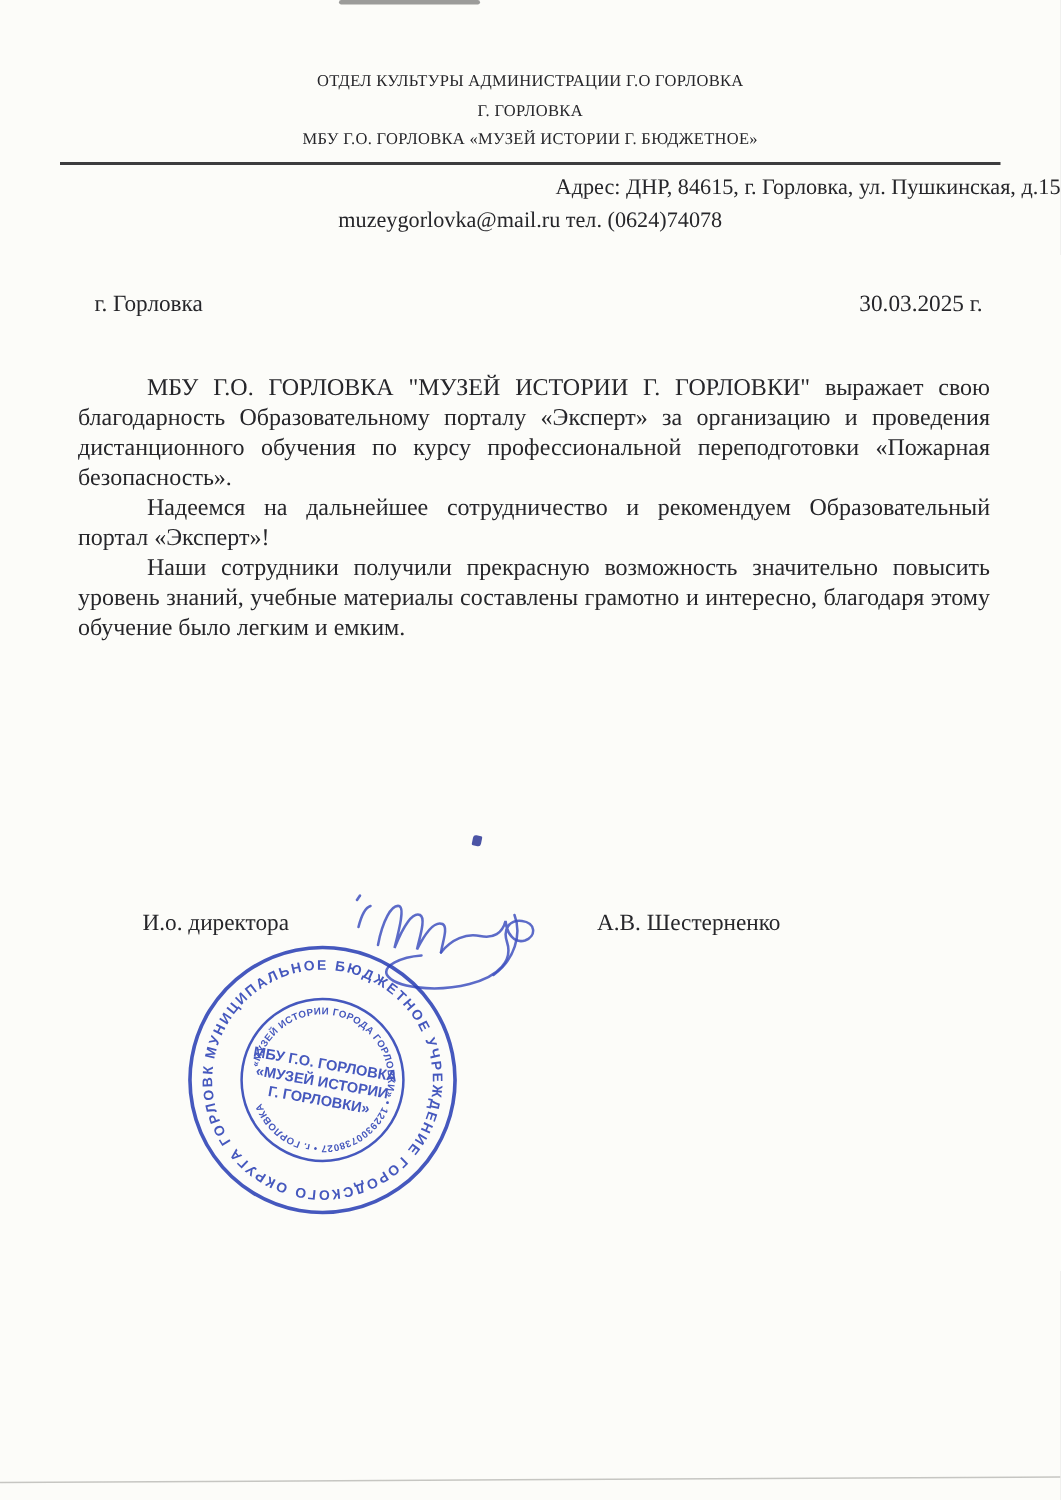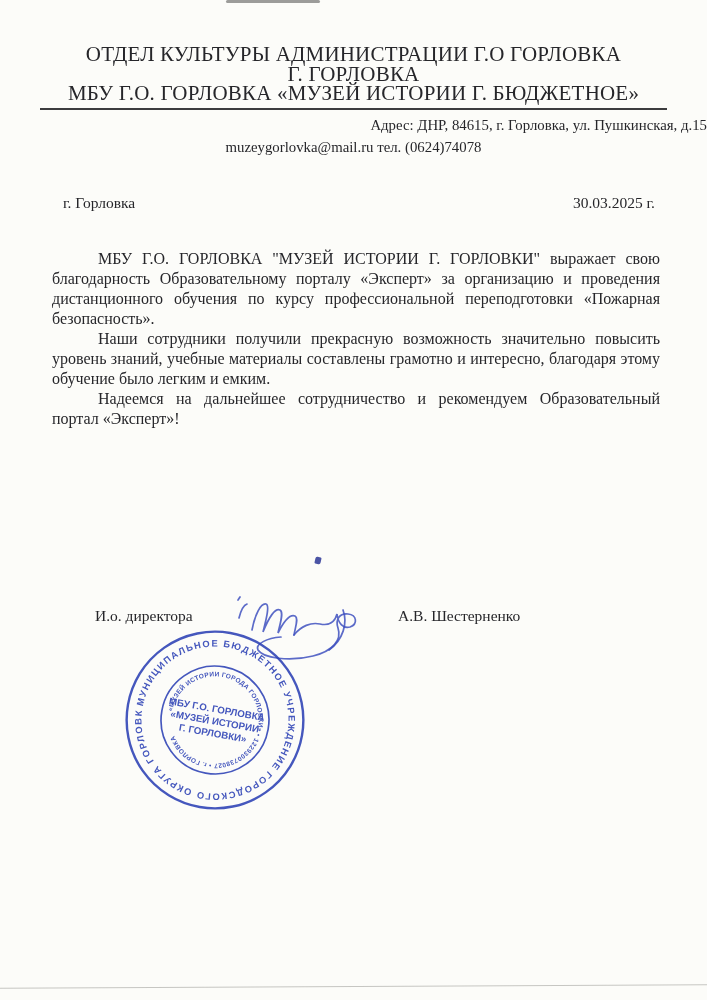--- a/index.html
+++ b/index.html
@@ -8,21 +8,21 @@
     background:#fcfcf9; overflow:hidden;
     font-family:"Liberation Serif","DejaVu Serif",serif;
     color:#26262a;
   }
   
   .scan-smudge-top { position:absolute; left:226px; top:0; width:94px; height:3px;
     background:#4c4c4c; opacity:.55; border-radius:2px; }
   .scan-edge-bottom { position:absolute; left:-6px; right:-6px; bottom:13px; height:1px;
     background:#c6c6c2; transform:rotate(-0.3deg); }
   
-  .header { padding-top:45px; text-align:center; font-size:21px; line-height:19.5px;
+  .header { padding-top:45px; text-align:center; font-size:11px; line-height:19.5px;
     letter-spacing:.2px; }
   .rule { margin:4px 40px 0 40px; height:2px; background:#3c3c3e; }
   .addr-line { text-align:right; font-size:14.8px; margin-top:7px; }
   .contact-line { text-align:center; font-size:14.8px; margin-top:5px; }
   
   .meta-row { display:flex; justify-content:space-between;
     margin:38px 52px 0 63px; font-size:15.5px; }
   
   .doc-title { margin-top:70px; text-align:center; font-size:16px; font-weight:normal; }
   
@@ -68,22 +68,22 @@
   <div class="contact-line">muzeygorlovka@mail.ru тел. (0624)74078</div>
 
   <div class="meta-row">
     <span>г. Горловка</span>
     <span>30.03.2025 г.</span>
   </div>
 
 
   <main class="body-text">
     <p>МБУ Г.О. ГОРЛОВКА "МУЗЕЙ ИСТОРИИ Г. ГОРЛОВКИ" выражает свою благодарность Образовательному порталу «Эксперт» за организацию и проведения дистанционного обучения по курсу профессиональной переподготовки «Пожарная безопасность».</p>
+    <p>Надеемся на дальнейшее сотрудничество и рекомендуем Образовательный портал «Эксперт»!</p>
     <p>Наши сотрудники получили прекрасную возможность значительно повысить уровень знаний, учебные материалы составлены грамотно и интересно, благодаря этому обучение было легким и емким.</p>
-    <p>Надеемся на дальнейшее сотрудничество и рекомендуем Образовательный портал «Эксперт»!</p>
   </main>
 
   <div class="ink-dot"></div>
 
   <div class="sig-role">И.о. директора</div>
   <div class="sig-name">А.В. Шестерненко</div>
 
   <svg class="sig-scrawl" viewBox="0 0 150 88" aria-hidden="true">
     <path d="M14,40 C16,32 19,27 22,26"></path>
     <path d="M13,22 l2,-3"></path>

